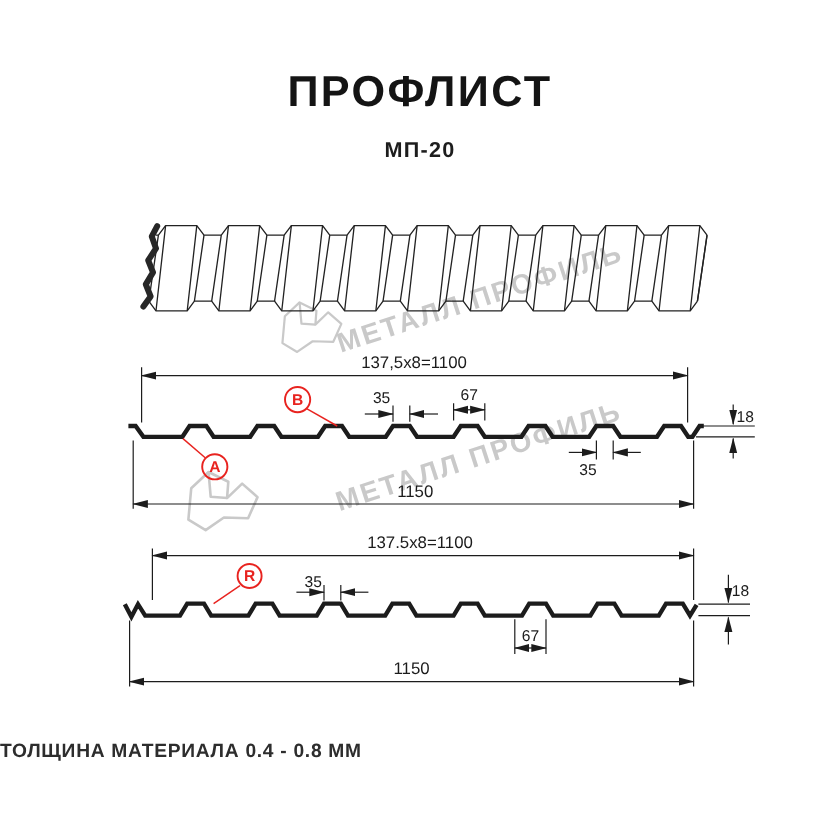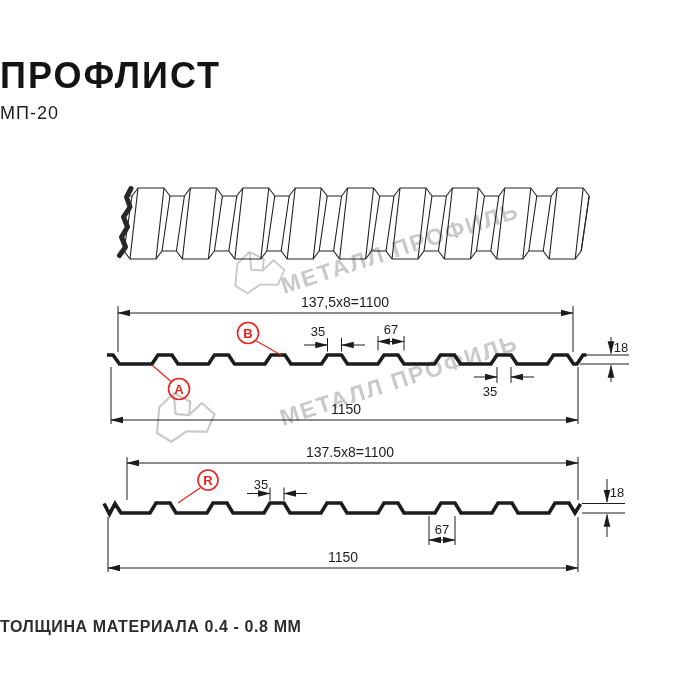--- a/index.html
+++ b/index.html
@@ -3,23 +3,23 @@
 <meta charset="utf-8">
 <style>
   :root{
     --line:#1c1c1c;
     --red:#e8231f;
     --wm:#c9c9c9;
   }
   html,body{margin:0;padding:0;background:#fff;}
   .page{position:relative;width:700px;height:700px;background:#fff;overflow:hidden;
         font-family:"Liberation Sans", sans-serif;}
-  .header{position:absolute;top:58px;left:0;width:700px;text-align:left;}
+  .header{position:absolute;top:58px;left:0;width:700px;text-align:center;}
   .title{font-size:36px;font-weight:bold;letter-spacing:2px;color:#141414;line-height:1;}
-  .subtitle{margin-top:10px;font-size:18px;font-weight:normal;letter-spacing:1px;color:#1d1d1d;line-height:1;}
+  .subtitle{margin-top:22px;font-size:18px;font-weight:bold;letter-spacing:1px;color:#1d1d1d;line-height:1;}
   .footer{position:absolute;top:618px;left:0;width:700px;
           font-size:16px;font-weight:600;letter-spacing:.6px;color:#2d2d2d;}
   svg{position:absolute;left:0;top:0;}
   .thin{stroke:var(--line);stroke-width:1;fill:none;}
   .profile{stroke:var(--line);stroke-width:3.6;fill:none;stroke-linejoin:miter;}
   .p3d{stroke:#222;stroke-width:1.1;fill:none;stroke-linejoin:round;}
   .darkedge{stroke:#272727;stroke-width:5;fill:none;stroke-linejoin:round;stroke-linecap:round;}
   .dimtext{font-size:13px;fill:var(--line);font-family:"Liberation Sans",sans-serif;}
   .dimtext-lg{font-size:14px;fill:var(--line);font-family:"Liberation Sans",sans-serif;}
   .redcircle{stroke:var(--red);stroke-width:1.6;fill:none;}

